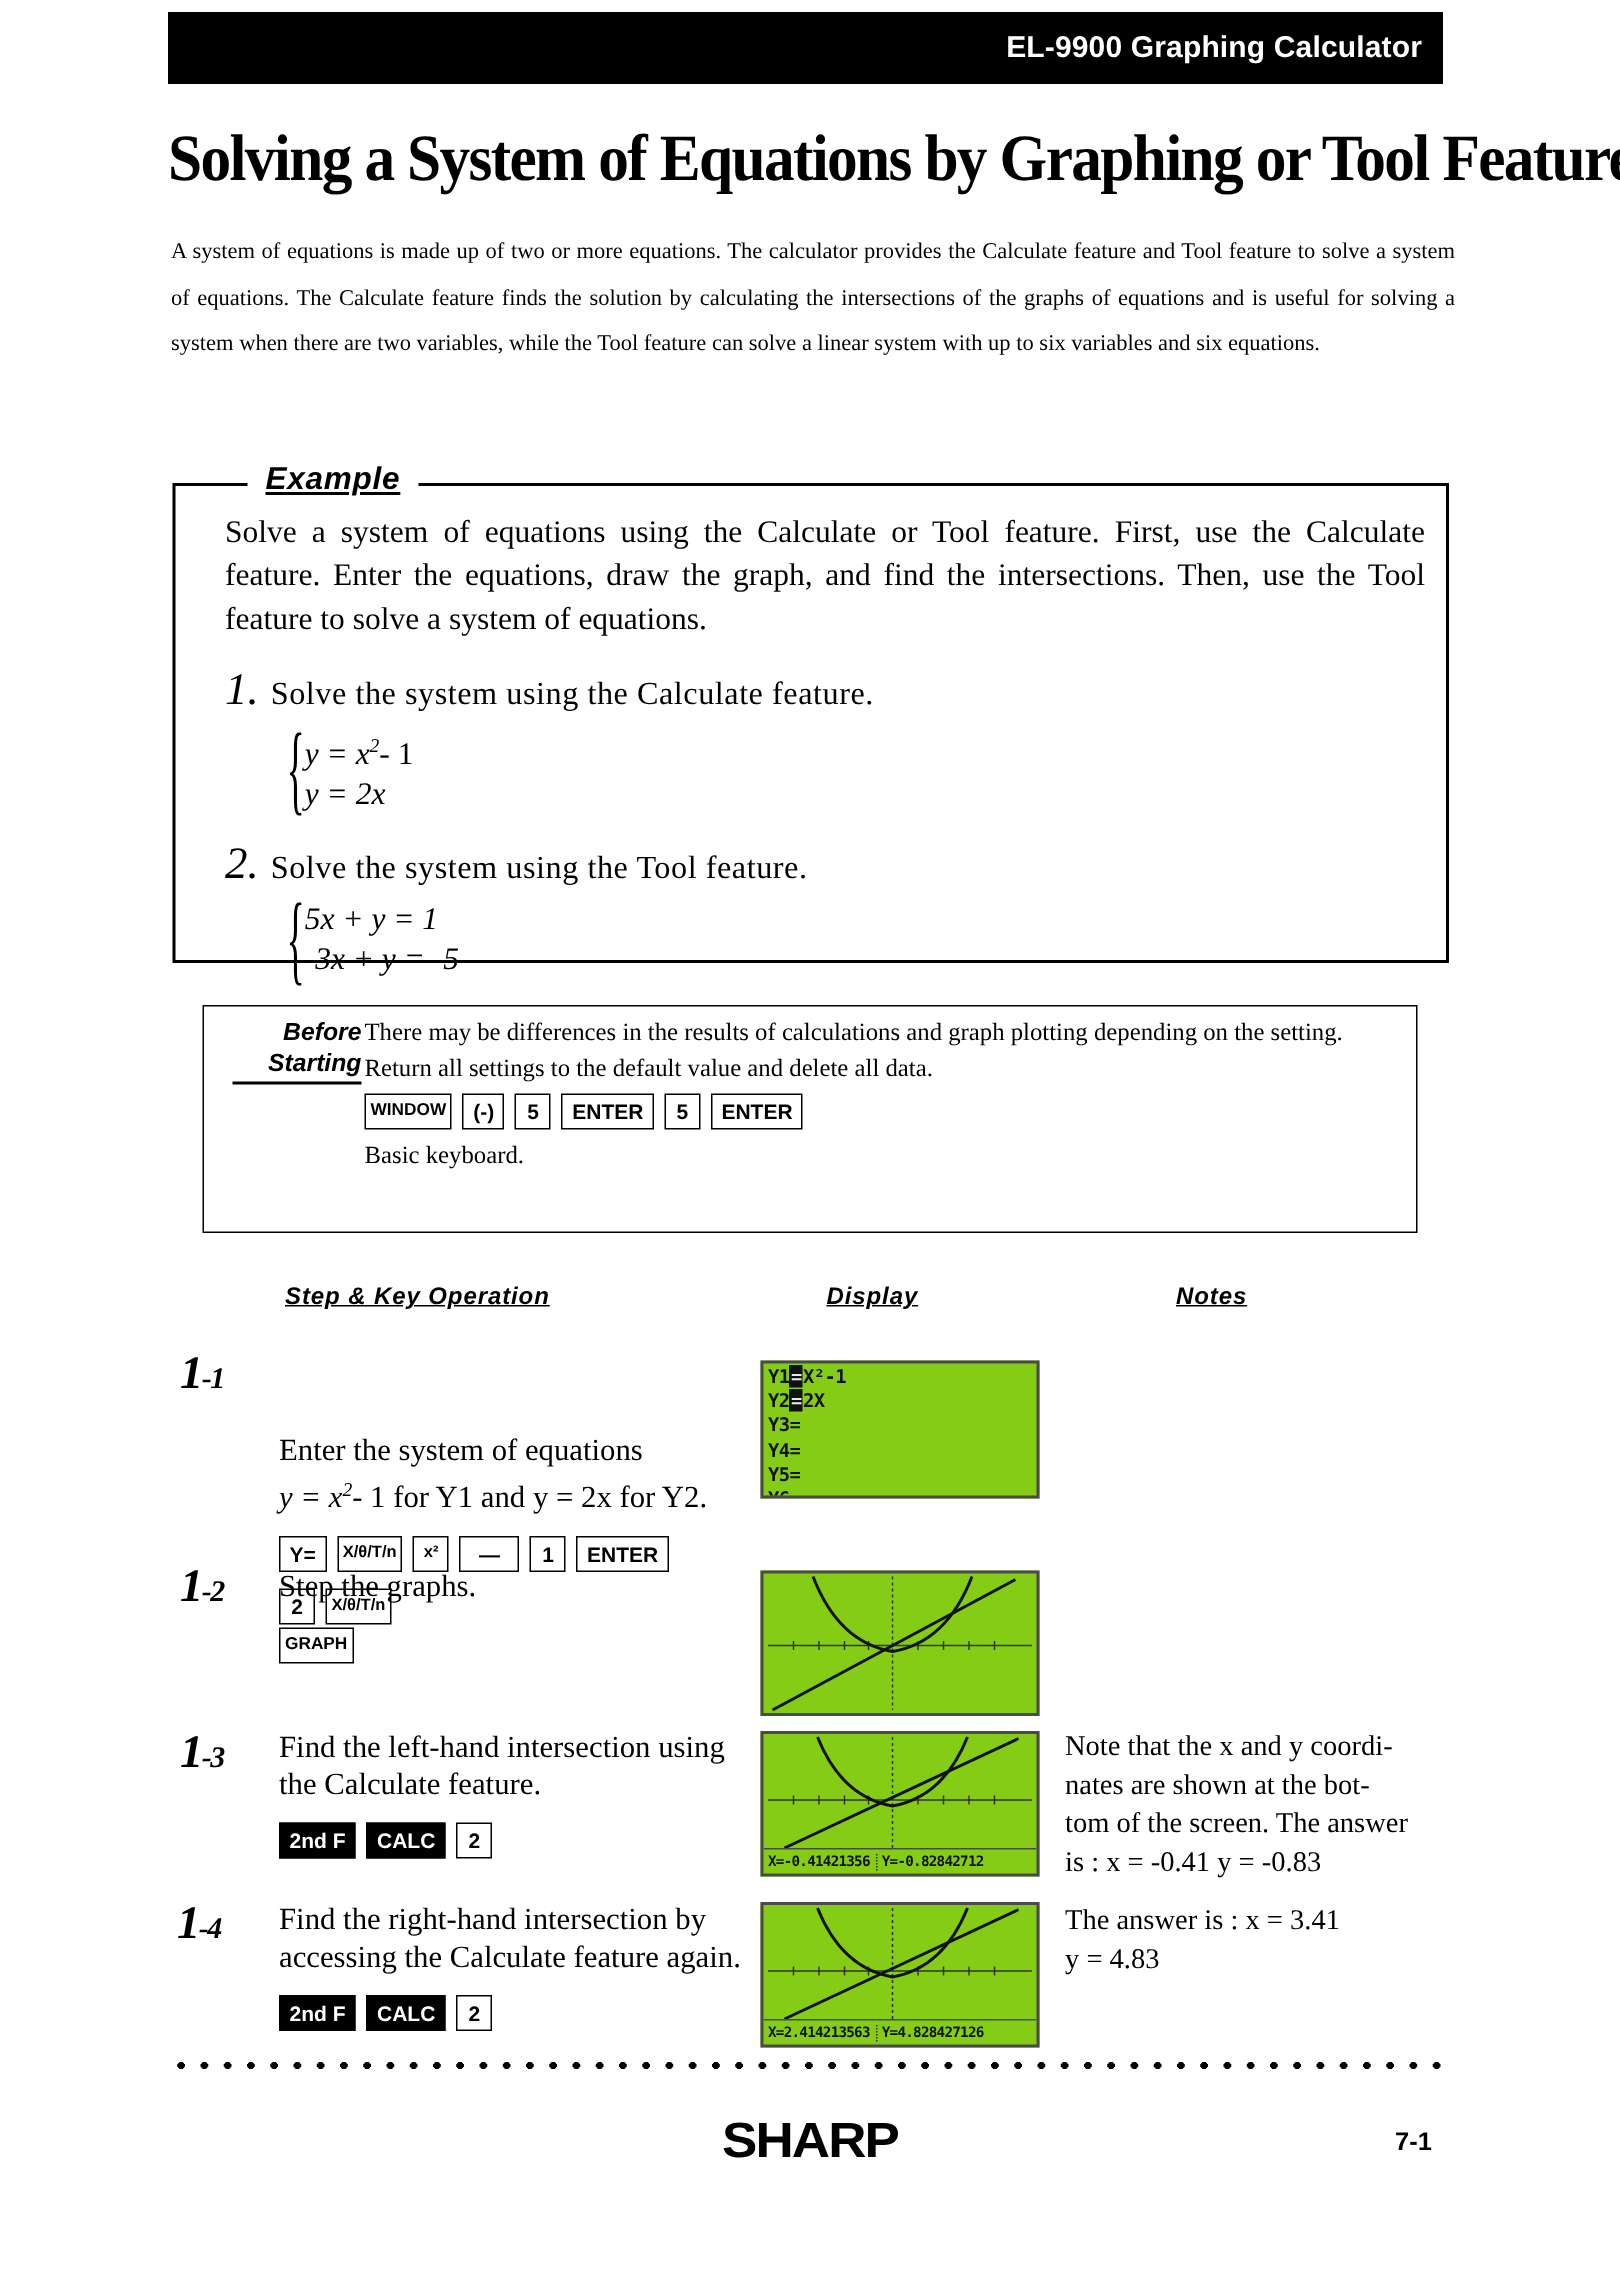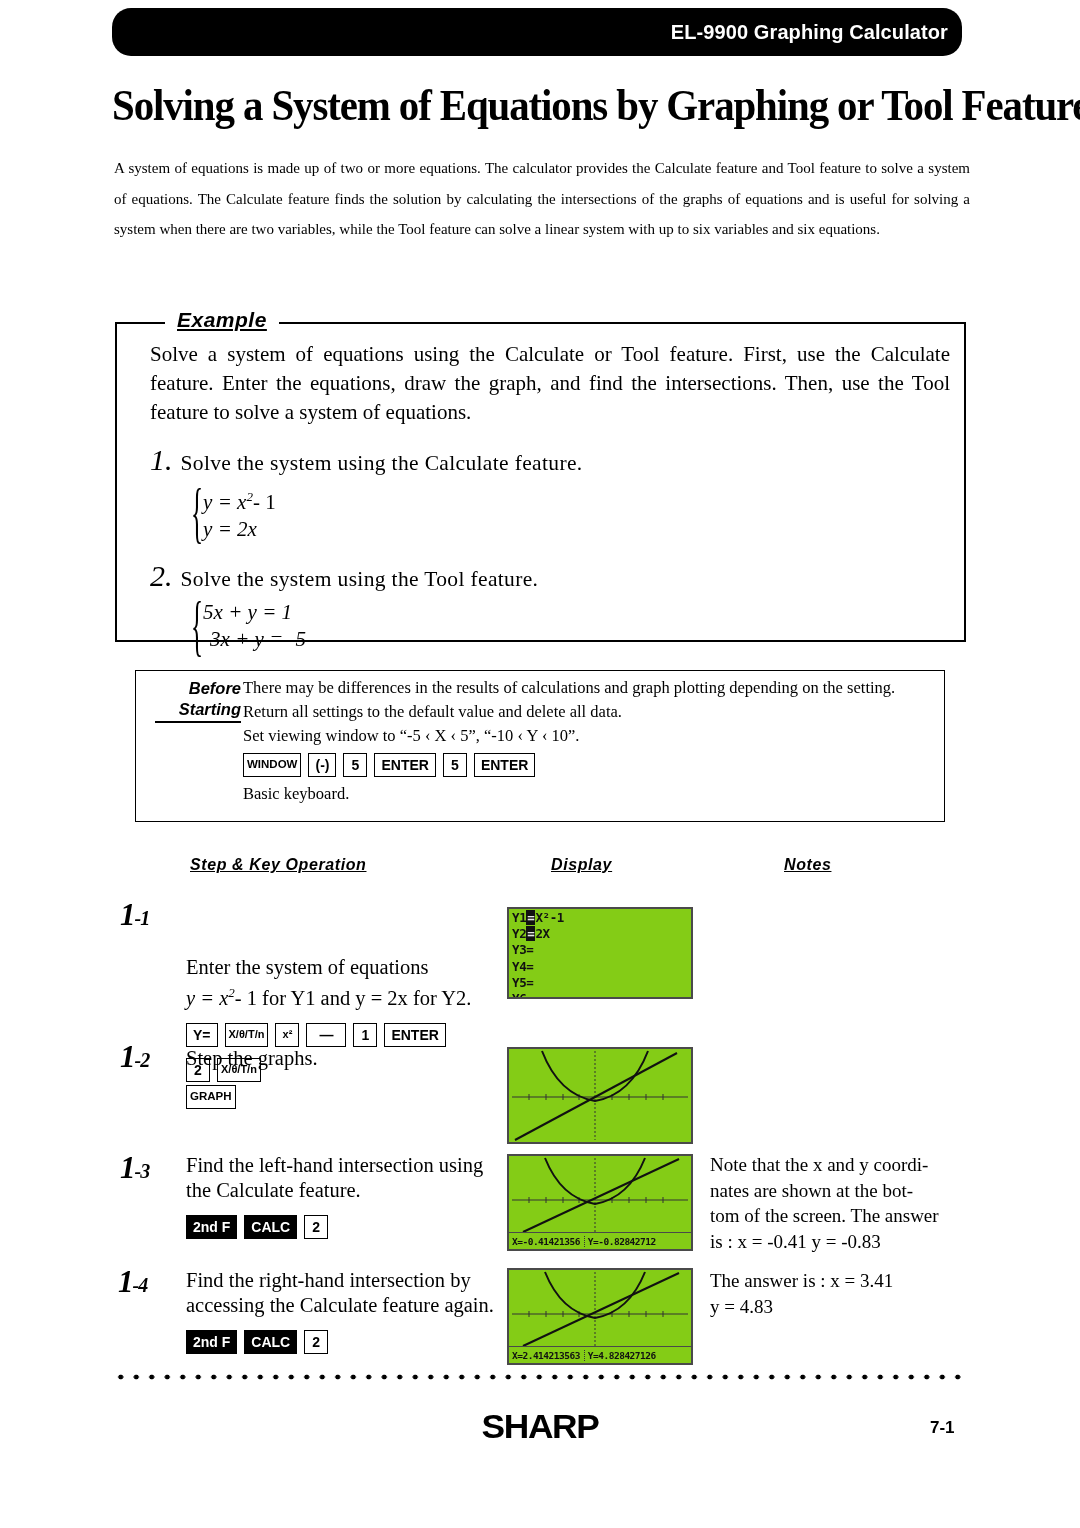--- a/index.html
+++ b/index.html
@@ -17,21 +17,20 @@
   
   .header-bar {
     position: absolute;
     left: 112px; top: 8px;
     width: 850px; height: 48px;
     background: #000000;
     display: flex;
     align-items: center;
     justify-content: flex-end;
     padding-right: 14px;
-    border-radius: 19px;
   }
   .header-title {
     color: #ffffff;
     font-family: "Liberation Sans", sans-serif;
     font-weight: bold;
     font-size: 20px;
     letter-spacing: 0.1px;
   }
 
   
@@ -316,21 +315,20 @@
 </div>
 
 <div class="bs-box"></div>
 <div class="bs-label">
   <div>Before</div>
   <div>Starting</div>
 </div>
 <div class="bs-body">
   <div>There may be differences in the results of calculations and graph plotting depending on the setting.</div>
   <div>Return all settings to the default value and delete all data.</div>
-  <div>Set viewing window to “-5 ‹ X ‹ 5”, “-10 ‹ Y ‹ 10”.</div>
   <div class="keyrow">
     <span class="key narrow">WINDOW</span>
     <span class="key">(-)</span>
     <span class="key">5</span>
     <span class="key">ENTER</span>
     <span class="key">5</span>
     <span class="key">ENTER</span>
   </div>
   <div>Basic keyboard.</div>
 </div>

